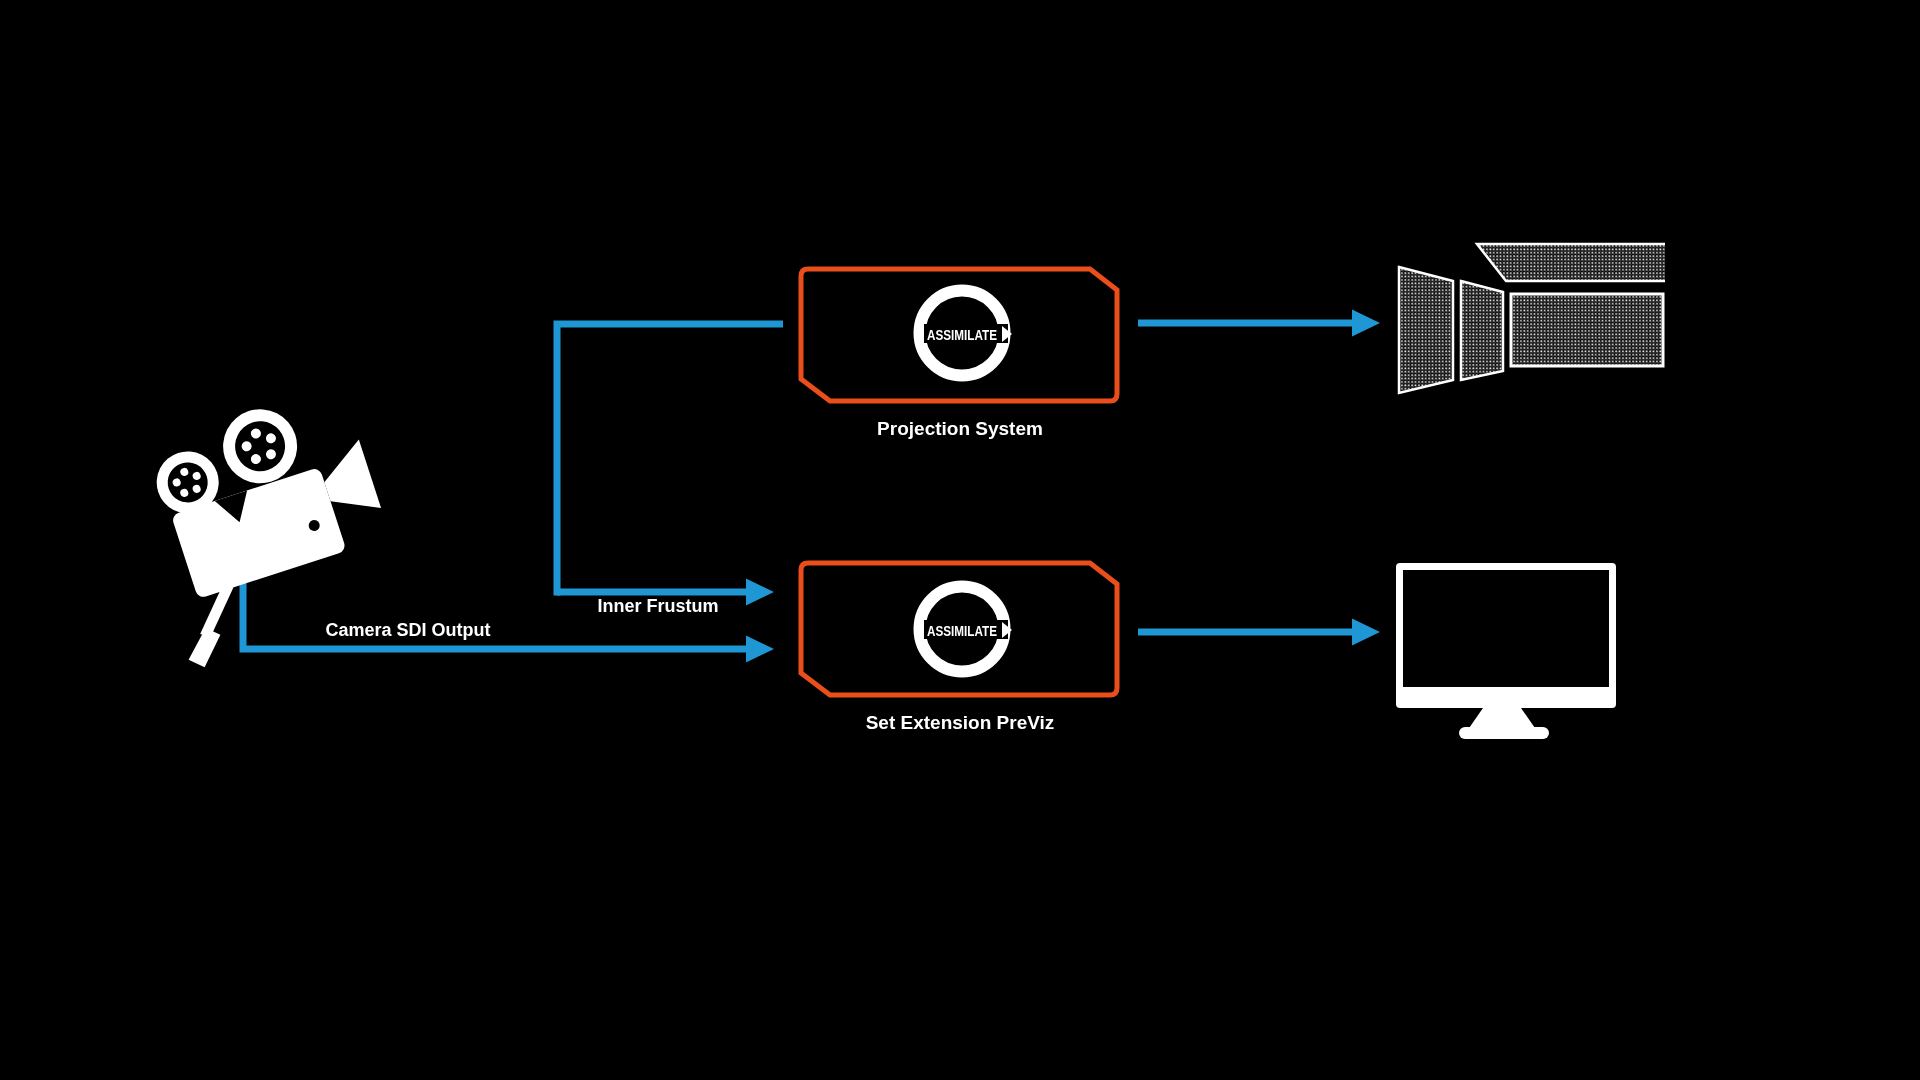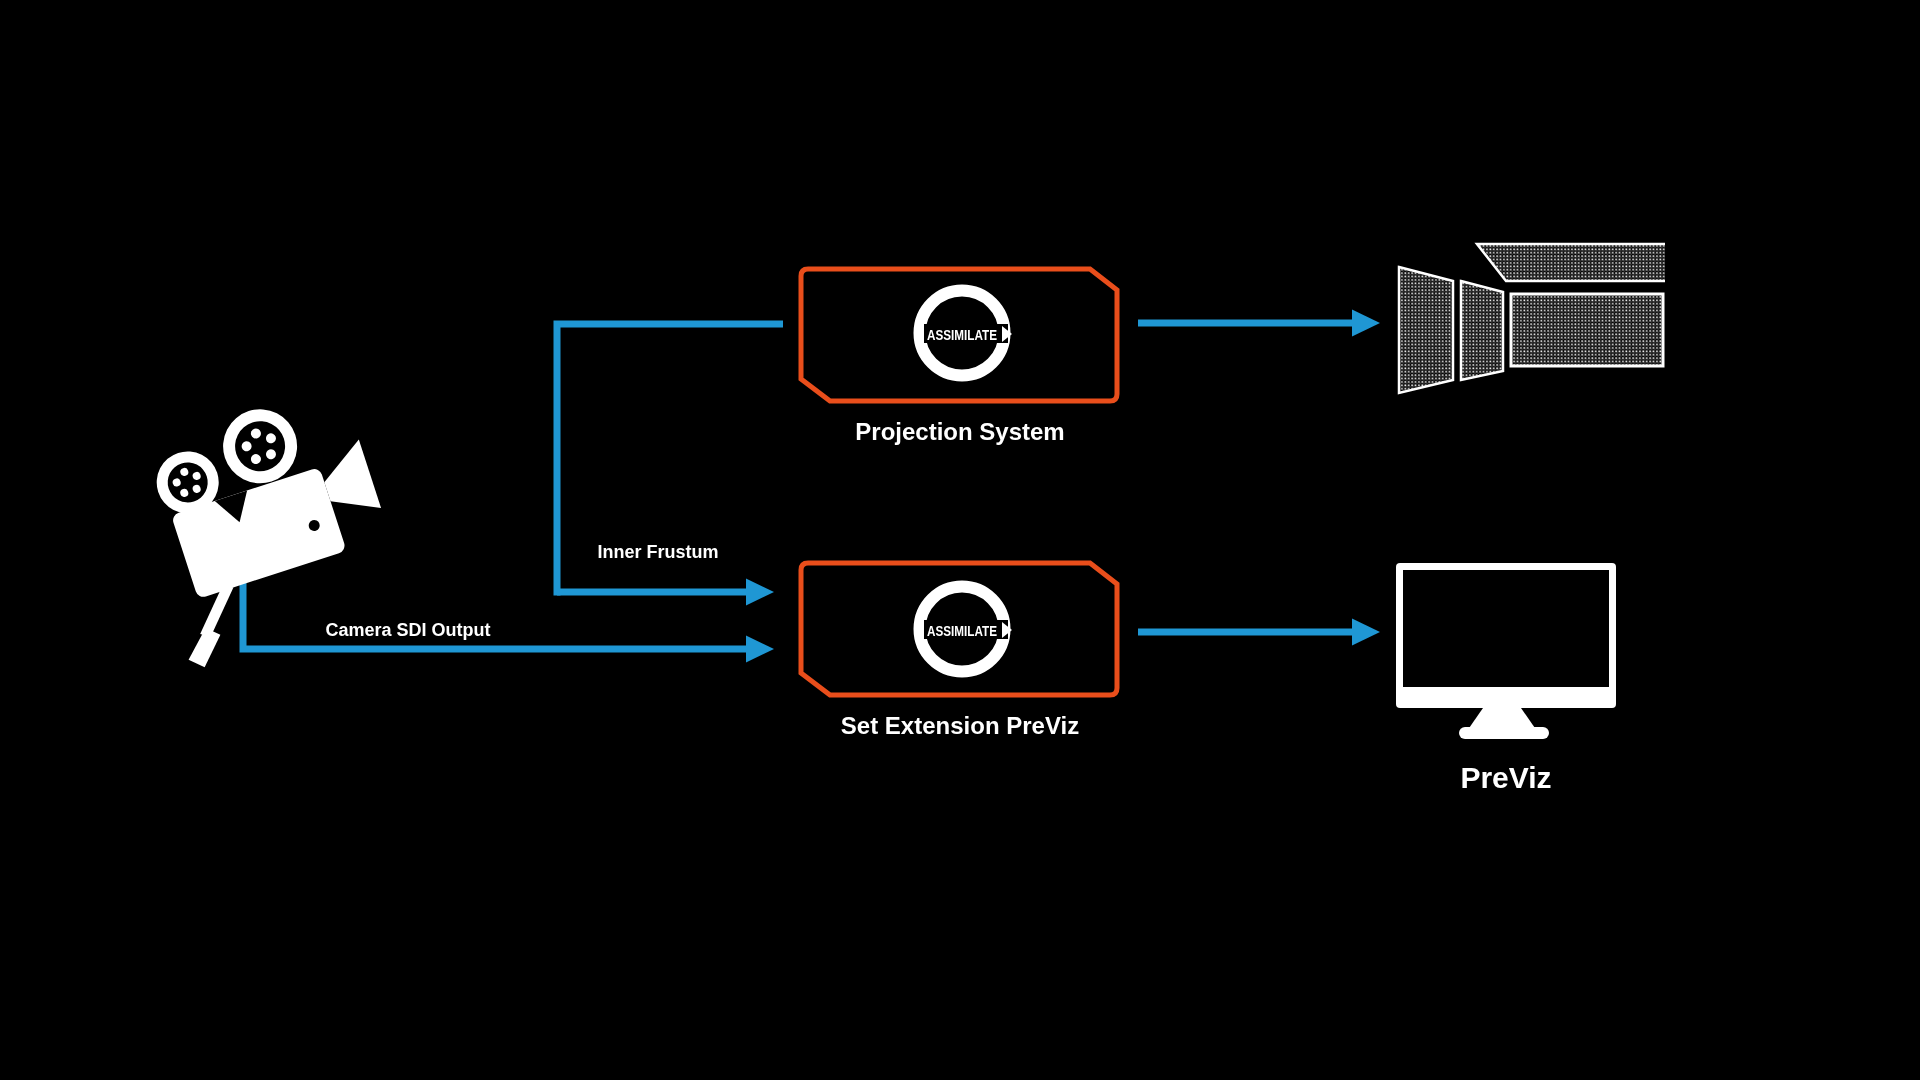--- a/index.html
+++ b/index.html
@@ -6,21 +6,21 @@
   .stage{
     position:relative;width:1665px;height:1080px;background:#000;overflow:hidden;
     font-family:"Liberation Sans","DejaVu Sans",sans-serif;
   }
   .stage svg{position:absolute;left:0;top:0;}
   .lbl{
     position:absolute;color:#fff;font-weight:bold;text-align:center;
     white-space:nowrap;line-height:1.15;
   }
   .lbl-sm{font-size:18px;}
-  .lbl-node{font-size:24px;}
+  .lbl-node{font-size:19px;}
   .lbl-lg{font-size:30px;}
   .logo-text{
     fill:#fff;font-weight:bold;font-size:15px;
     font-family:"Liberation Sans","DejaVu Sans",sans-serif;
   }
 </style>
 </head>
 <body>
 
 <div class="stage">
@@ -109,18 +109,17 @@
       <polygon points="1483,708 1521,708 1537,731 1467,731" fill="#fff"></polygon>
       <rect x="1459" y="727" width="90" height="12" rx="6" fill="#fff"></rect>
     </g>
   </svg>
 
   <div class="lbl lbl-node" style="left:810px;top:418px;width:300px;">Projection System</div>
 
   <div class="lbl lbl-node" style="left:810px;top:712px;width:300px;">Set Extension PreViz</div>
 
 
-  <div class="lbl lbl-lg" style="left:1356px;top:761px;width:300px;">PreViz</div>
 
-  <div class="lbl lbl-sm" style="left:558px;top:542px;width:200px;">Inner Frustum</div>
+  <div class="lbl lbl-sm" style="left:558px;top:596px;width:200px;">Inner Frustum</div>
 
   <div class="lbl lbl-sm" style="left:308px;top:620px;width:200px;">Camera SDI Output</div>
 </div>
 
 </body></html>

